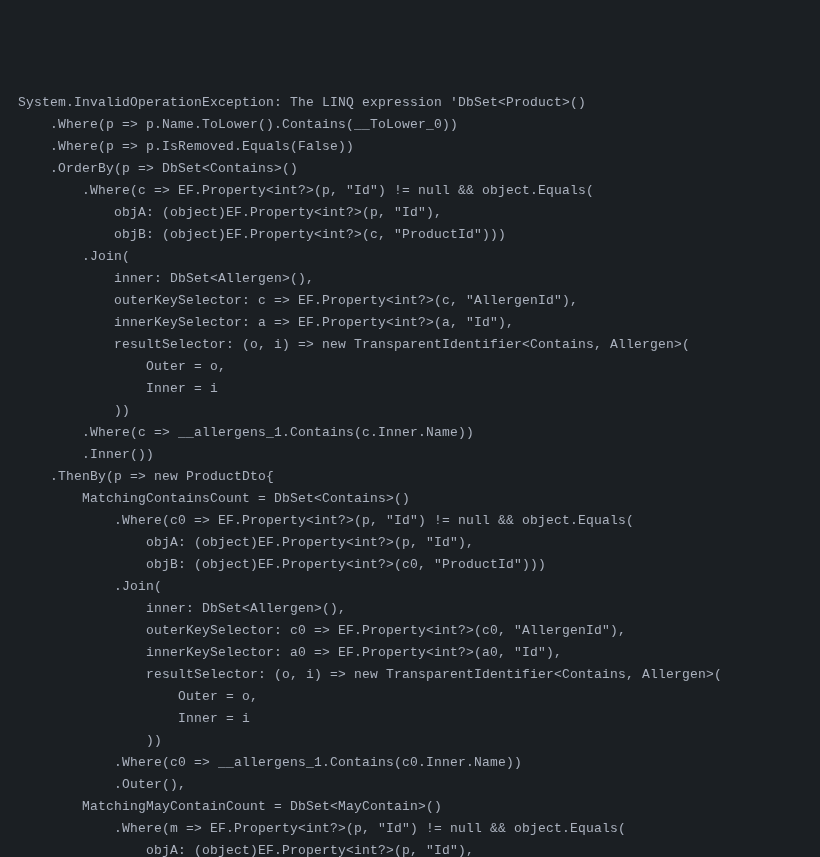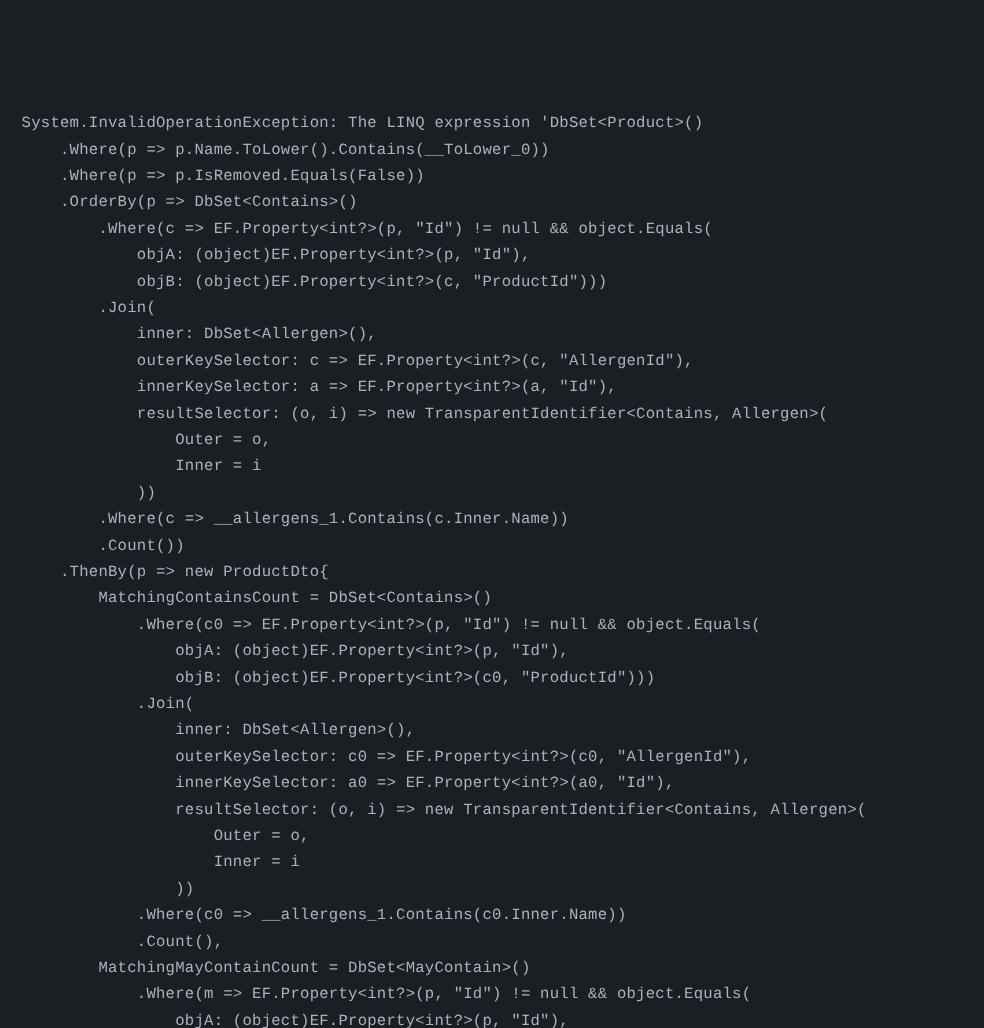--- a/index.html
+++ b/index.html
@@ -36,36 +36,36 @@
 <span>            objB: (object)EF.Property&lt;int?&gt;(c, "ProductId")))</span>
 <span>        .Join(</span>
 <span>            inner: DbSet&lt;Allergen&gt;(),</span>
 <span>            outerKeySelector: c =&gt; EF.Property&lt;int?&gt;(c, "AllergenId"),</span>
 <span>            innerKeySelector: a =&gt; EF.Property&lt;int?&gt;(a, "Id"),</span>
 <span>            resultSelector: (o, i) =&gt; new TransparentIdentifier&lt;Contains, Allergen&gt;(</span>
 <span>                Outer = o,</span>
 <span>                Inner = i</span>
 <span>            ))</span>
 <span>        .Where(c =&gt; __allergens_1.Contains(c.Inner.Name))</span>
-<span>        .Count())</span>
+<span>        .Inner())</span>
 <span>    .ThenBy(p =&gt; new ProductDto{</span>
 <span>        MatchingContainsCount = DbSet&lt;Contains&gt;()</span>
 <span>            .Where(c0 =&gt; EF.Property&lt;int?&gt;(p, "Id") != null &amp;&amp; object.Equals(</span>
 <span>                objA: (object)EF.Property&lt;int?&gt;(p, "Id"),</span>
 <span>                objB: (object)EF.Property&lt;int?&gt;(c0, "ProductId")))</span>
 <span>            .Join(</span>
 <span>                inner: DbSet&lt;Allergen&gt;(),</span>
 <span>                outerKeySelector: c0 =&gt; EF.Property&lt;int?&gt;(c0, "AllergenId"),</span>
 <span>                innerKeySelector: a0 =&gt; EF.Property&lt;int?&gt;(a0, "Id"),</span>
 <span>                resultSelector: (o, i) =&gt; new TransparentIdentifier&lt;Contains, Allergen&gt;(</span>
 <span>                    Outer = o,</span>
 <span>                    Inner = i</span>
 <span>                ))</span>
 <span>            .Where(c0 =&gt; __allergens_1.Contains(c0.Inner.Name))</span>
-<span>            .Count(),</span>
+<span>            .Outer(),</span>
 <span>        MatchingMayContainCount = DbSet&lt;MayContain&gt;()</span>
 <span>            .Where(m =&gt; EF.Property&lt;int?&gt;(p, "Id") != null &amp;&amp; object.Equals(</span>
 <span>                objA: (object)EF.Property&lt;int?&gt;(p, "Id"),</span>
 
 
 
 </div>
 
 
 

